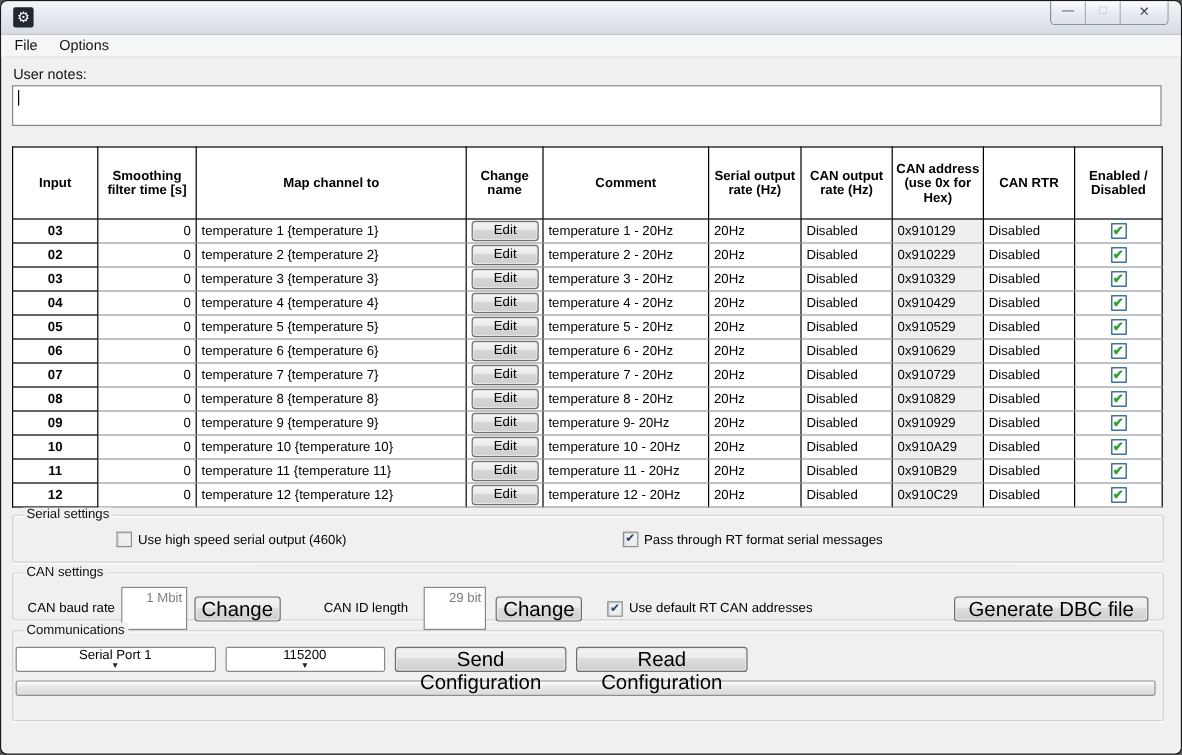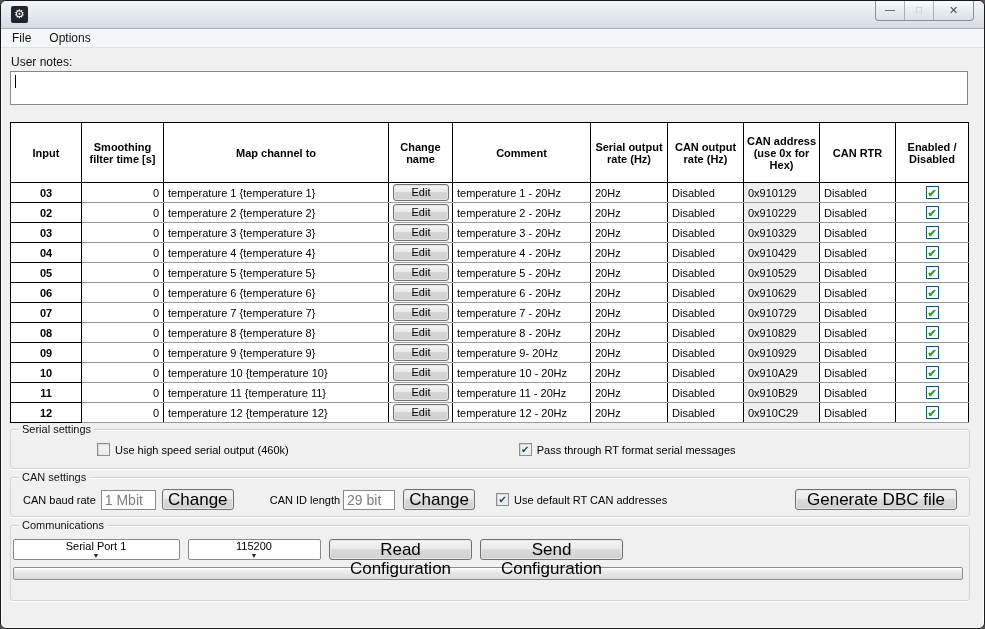--- a/index.html
+++ b/index.html
@@ -86,22 +86,22 @@
   .gb-comms{ height:76px; }
   
   .cb-row{ display:flex; align-items:center; font-size:11px; }
   .cb{
     width:13px; height:13px; border:1px solid #8E8E8E; background:linear-gradient(#F4F4F4,#EBEBEB);
     margin-right:5px; font-size:10px; line-height:11px; text-align:center; color:#24426F;
     box-shadow:inset 1px 1px 1px rgba(0,0,0,.12); flex:0 0 13px;
   }
   
   .txt{
-    height:20px; background:#FFF; border:1px solid #898989; font-size:14px;
-    color:#7D7D7D; padding:2px 3px; display:inline-block; line-height:15px;
+    height:36px; background:#FFF; border:1px solid #898989; font-size:11px;
+    color:#7D7D7D; padding:2px 3px; display:inline-block; line-height:15px;text-align:right;
   }
   .btn{
     display:inline-block; height:21px; font-size:17px; line-height:19px; text-align:center;
     color:#000; border:1px solid #707070; border-radius:3px;
     background:linear-gradient(#F4F4F4,#EBEBEB 45%,#DDDDDD 46%,#CFCFCF);
     box-shadow:0 0 0 1px #E8E8E8 inset;
   }
   .row-flex{ display:flex; align-items:center; font-size:11px; color:#000; }
   .combo{
     height:21px; background:#FFF; border:1px solid #898989; border-radius:2px;
@@ -391,41 +391,41 @@
       </div>
     </div>
 
     <div class="groupbox gb-can">
       <span class="legend">CAN settings</span>
       <div class="row-flex" style="margin-top:1px;">
         <span style="margin-left:4px;">CAN baud rate</span>
         <span class="txt" style="width:55px; margin-left:5px;">1 Mbit</span>
         <span class="btn" style="width:72px; margin-left:6px;">Change</span>
         <span style="margin-left:36px;">CAN ID length</span>
-        <span class="txt" style="width:52px; margin-left:3px;">29 bit</span>
+        <span class="txt" style="width:52px; margin-left:13px;">29 bit</span>
         <span class="btn" style="width:72px; margin-left:8px;">Change</span>
         <div class="cb-row" style="margin-left:21px;">
           <span class="cb">✔</span>
           <span>Use default RT CAN addresses</span>
         </div>
         <span class="btn" style="width:162px; margin-left:auto; margin-right:4px;">Generate DBC file</span>
       </div>
     </div>
 
     <div class="groupbox gb-comms">
       <span class="legend">Communications</span>
       <div class="row-flex" style="margin-top:3px;">
         <div class="combo" style="width:167px; margin-left:-6px;">
           <span>Serial Port 1</span>
           <span class="arr">▼</span>
         </div>
         <div class="combo" style="width:133px; margin-left:8px;">
           <span>115200</span>
           <span class="arr">▼</span>
         </div>
+        <span class="btn" style="width:143px; margin-left:8px;">Send Configuration</span>
         <span class="btn" style="width:143px; margin-left:8px;">Read Configuration</span>
-        <span class="btn" style="width:143px; margin-left:8px;">Send Configuration</span>
       </div>
       <div class="progress" style="margin:7px 8px 0 -6px; width:950px;"></div>
     </div>
 
   </div>
 </div>
 
 </body></html>

